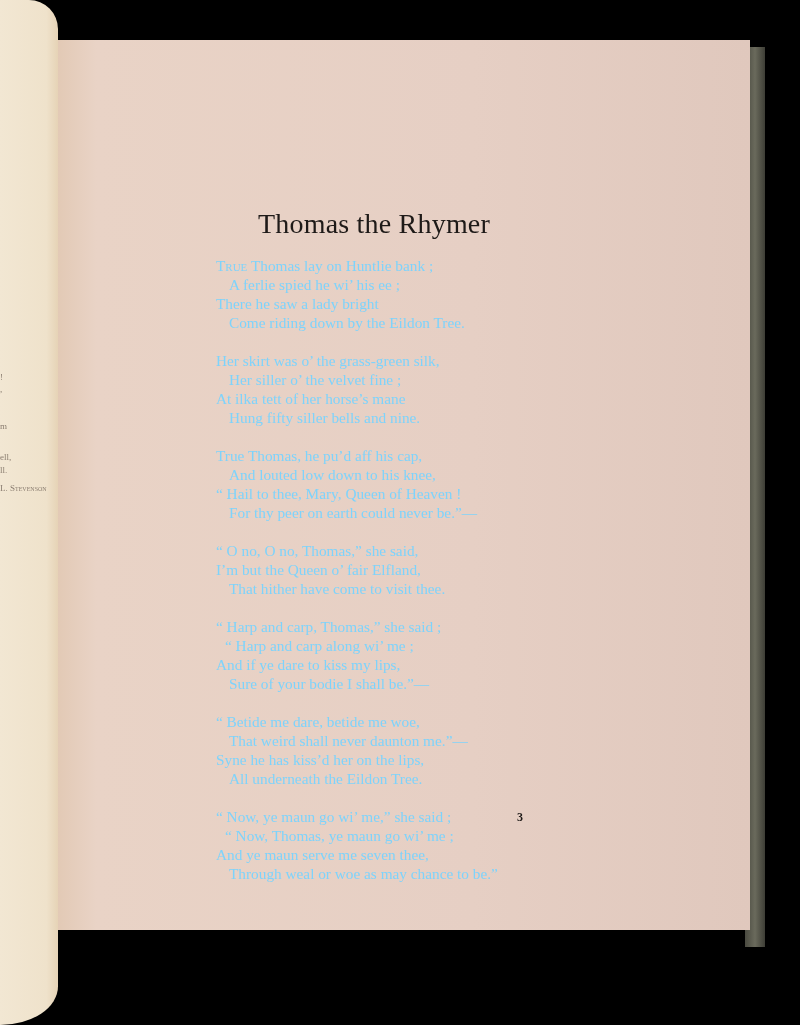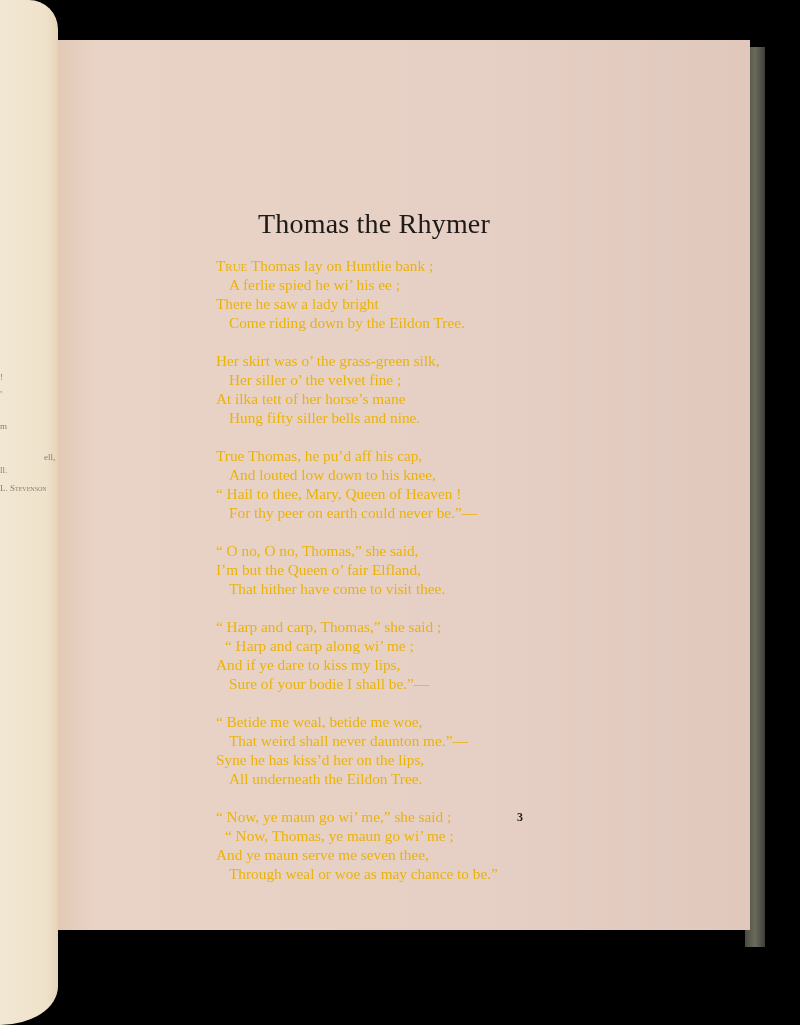--- a/index.html
+++ b/index.html
@@ -24,42 +24,42 @@
   }
   .left-frag {
     position: absolute; left: 0; color: #8a7d70; font-size: 9px; white-space: nowrap;
   }
   .title {
     position: absolute; left: 258px; top: 208px;
     font-size: 28px; color: #1e1a18; letter-spacing: 0.2px;
   }
   .poem {
     position: absolute; left: 216px; top: 256px;
-    font-size: 15.3px; line-height: 19px; color: #eab308;
+    font-size: 15.3px; line-height: 19px; color: #7dd3fc;
   }
   .stanza { margin-bottom: 19px; }
   .line { white-space: nowrap; }
   .line.indent { padding-left: 13px; }
   .line.indent2 { padding-left: 9px; }
   .sc { font-variant: small-caps; }
   .page-num {
     position: absolute; left: 517px; top: 810px; font-size: 12px; font-weight: bold; color: #1e1a18;
   }
 </style>
 </head>
 <body>
 
 <div class="board"></div>
 <div class="page"></div>
 
 <div class="left-page">
   <span class="left-frag" style="top:372px;">!</span>
   <span class="left-frag" style="top:384px;">,</span>
   <span class="left-frag" style="top:421px;">m</span>
-  <span class="left-frag" style="top:452px;margin-left:44px;">ell,</span>
+  <span class="left-frag" style="top:452px;">ell,</span>
   <span class="left-frag" style="top:465px;">ll.</span>
   <span class="left-frag" style="top:483px; font-variant:small-caps;">L. Stevenson</span>
 </div>
 
 <div class="title">Thomas the Rhymer</div>
 
 <div class="poem" id="poem">
     <div class="stanza">
       <div class="line"><span class="sc">True</span> Thomas lay on Huntlie bank ;</div>
       <div class="line indent">A ferlie spied he wi’ his ee ;</div>
@@ -83,21 +83,21 @@
       <div class="line">I’m but the Queen o’ fair Elfland,</div>
       <div class="line indent">That hither have come to visit thee.</div>
     </div>
     <div class="stanza">
       <div class="line">“ Harp and carp, Thomas,” she said ;</div>
       <div class="line indent2">“ Harp and carp along wi’ me ;</div>
       <div class="line">And if ye dare to kiss my lips,</div>
       <div class="line indent">Sure of your bodie I shall be.”—</div>
     </div>
     <div class="stanza">
-      <div class="line">“ Betide me weal, betide me woe,</div>
+      <div class="line">“ Betide me dare, betide me woe,</div>
       <div class="line indent">That weird shall never daunton me.”—</div>
       <div class="line">Syne he has kiss’d her on the lips,</div>
       <div class="line indent">All underneath the Eildon Tree.</div>
     </div>
     <div class="stanza">
       <div class="line">“ Now, ye maun go wi’ me,” she said ;</div>
       <div class="line indent2">“ Now, Thomas, ye maun go wi’ me ;</div>
       <div class="line">And ye maun serve me seven thee,</div>
       <div class="line indent">Through weal or woe as may chance to be.”</div>
     </div>

